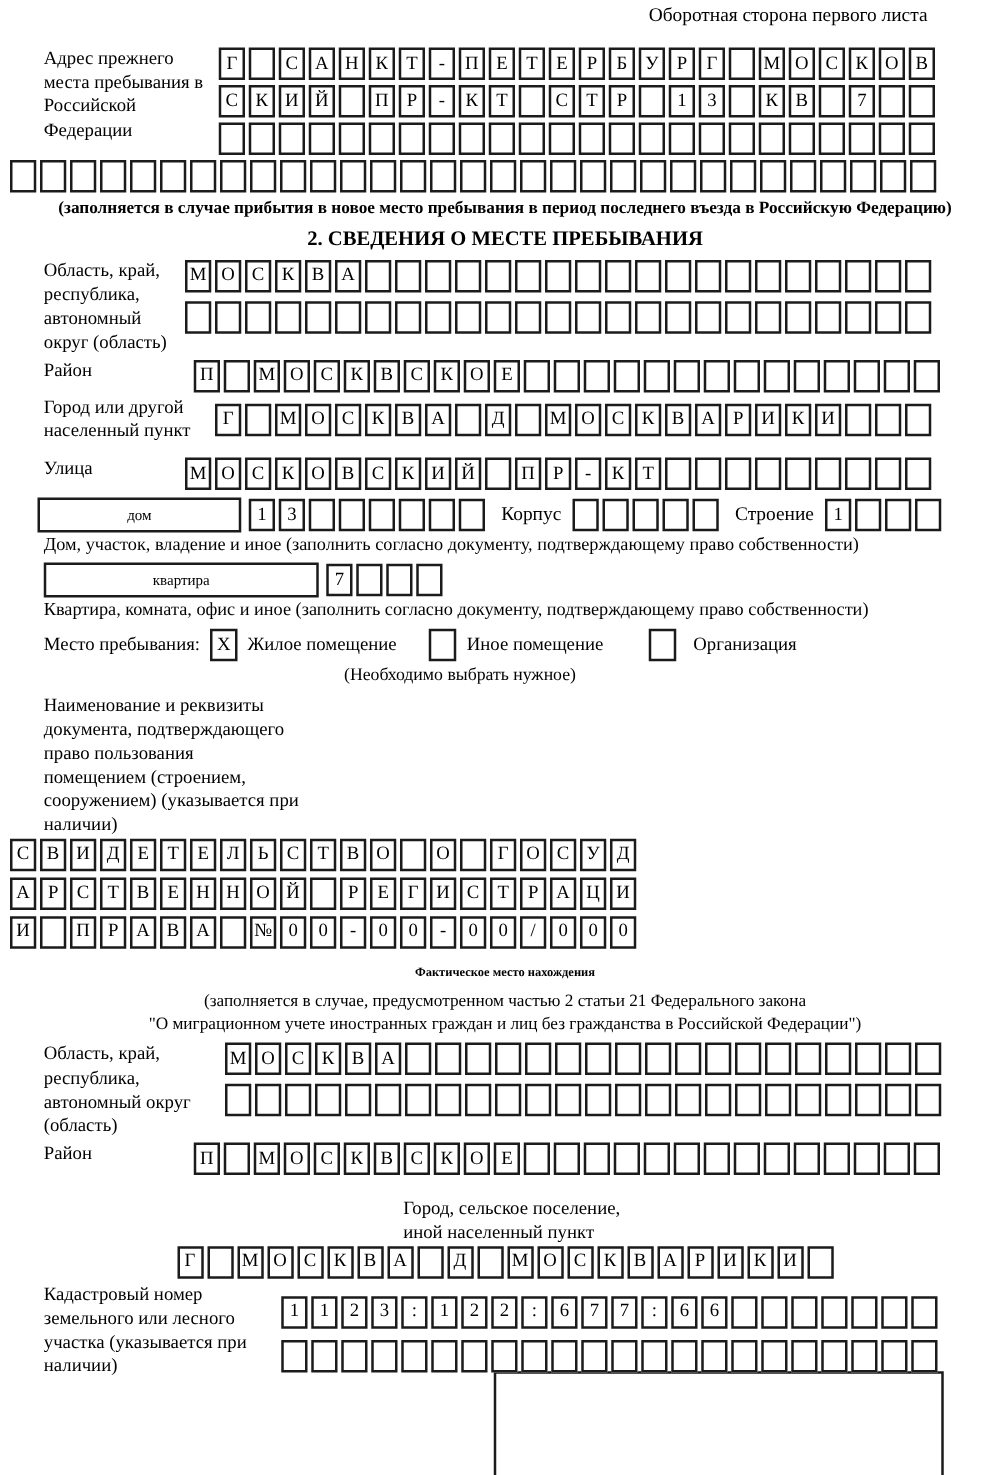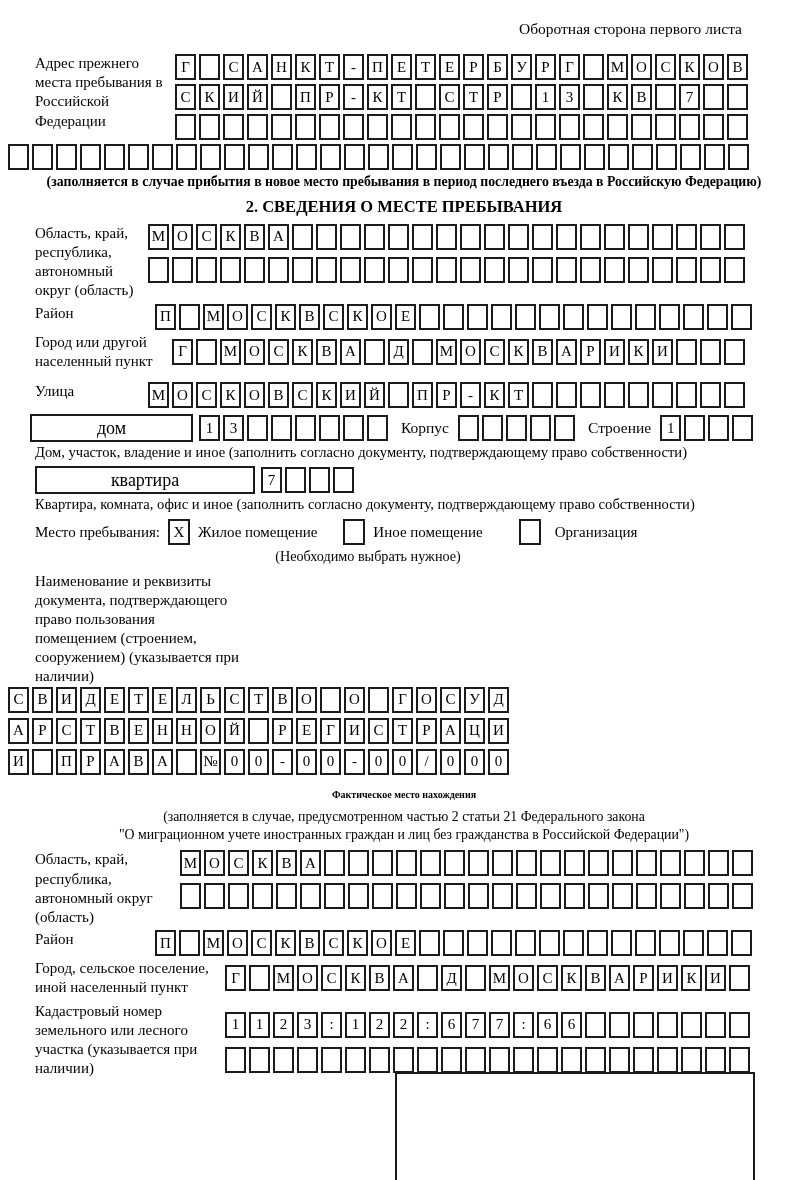--- a/index.html
+++ b/index.html
@@ -5,37 +5,37 @@
   * { box-sizing: border-box; margin: 0; padding: 0; }
   html,body { background:#fff; }
   body {
     width: 800px; height: 1180px;
     color: #000;
     font-family: "Liberation Serif", "DejaVu Serif", serif;
     font-size: 15px;
     overflow: hidden;
   }
   .page { padding: 0 0 0 8px; position: relative; width: 800px; }
-  .hdr { text-align: right; padding-right: 58px; padding-top: 20px; font-size: 15.5px; }
+  .hdr { text-align: right; padding-right: 58px; padding-top: 4px; font-size: 15.5px; }
   .flex { display: flex; align-items: flex-start; }
   .vcenter { align-items: center; }
   .lbl { padding-left: 27px; line-height: 1.28; flex: none; }
   .boxrow { display: flex; gap: 3px; }
   .mb4 { margin-bottom: 4px; }
   .mb7 { margin-bottom: 7px; }
   .cb {
     flex: none; width: 21px; height: 26px;
     border: 2px solid #1b1b1b;
     display: flex; align-items: center; justify-content: center;
     font-size: 15px; line-height: 1; background: #fff;
   }
   .widebox {
     flex: none; height: 28px; border: 2px solid #1b1b1b;
     display: flex; align-items: center; justify-content: center;
-    font-size: 18px;
+    font-size: 12px;
   }
   .inline-lbl { flex: none; padding: 0 9px 0 13px; font-size: 15.5px; }
   .note { text-align: center; font-size: 13.8px; line-height: 1.3; }
   .sect-title { text-align: center; font-weight: bold; font-size: 16.5px; }
   .caption { padding-left: 27px; font-size: 14.6px; }
   .chk {
     flex: none; width: 22px; height: 26px; border: 2px solid #1b1b1b;
     display: flex; align-items: center; justify-content: center;
     font-size: 15px;
   }
@@ -540,21 +540,21 @@
         <span class="cb"></span>
         <span class="cb"></span>
         <span class="cb"></span>
         <span class="cb"></span>
         <span class="cb"></span>
         <span class="cb"></span>
         <span class="cb"></span>
       </div>
   </div>
 
-  <div class="flex vcenter" style="margin-top:3px;">
+  <div class="flex vcenter" style="margin-top:18px;flex-direction:column;">
     <div class="lbl" style="width:217px;">Город, сельское поселение, иной населенный пункт</div>
     <div class="boxrow">
         <span class="cb">Г</span>
         <span class="cb"></span>
         <span class="cb">М</span>
         <span class="cb">О</span>
         <span class="cb">С</span>
         <span class="cb">К</span>
         <span class="cb">В</span>
         <span class="cb">А</span>

